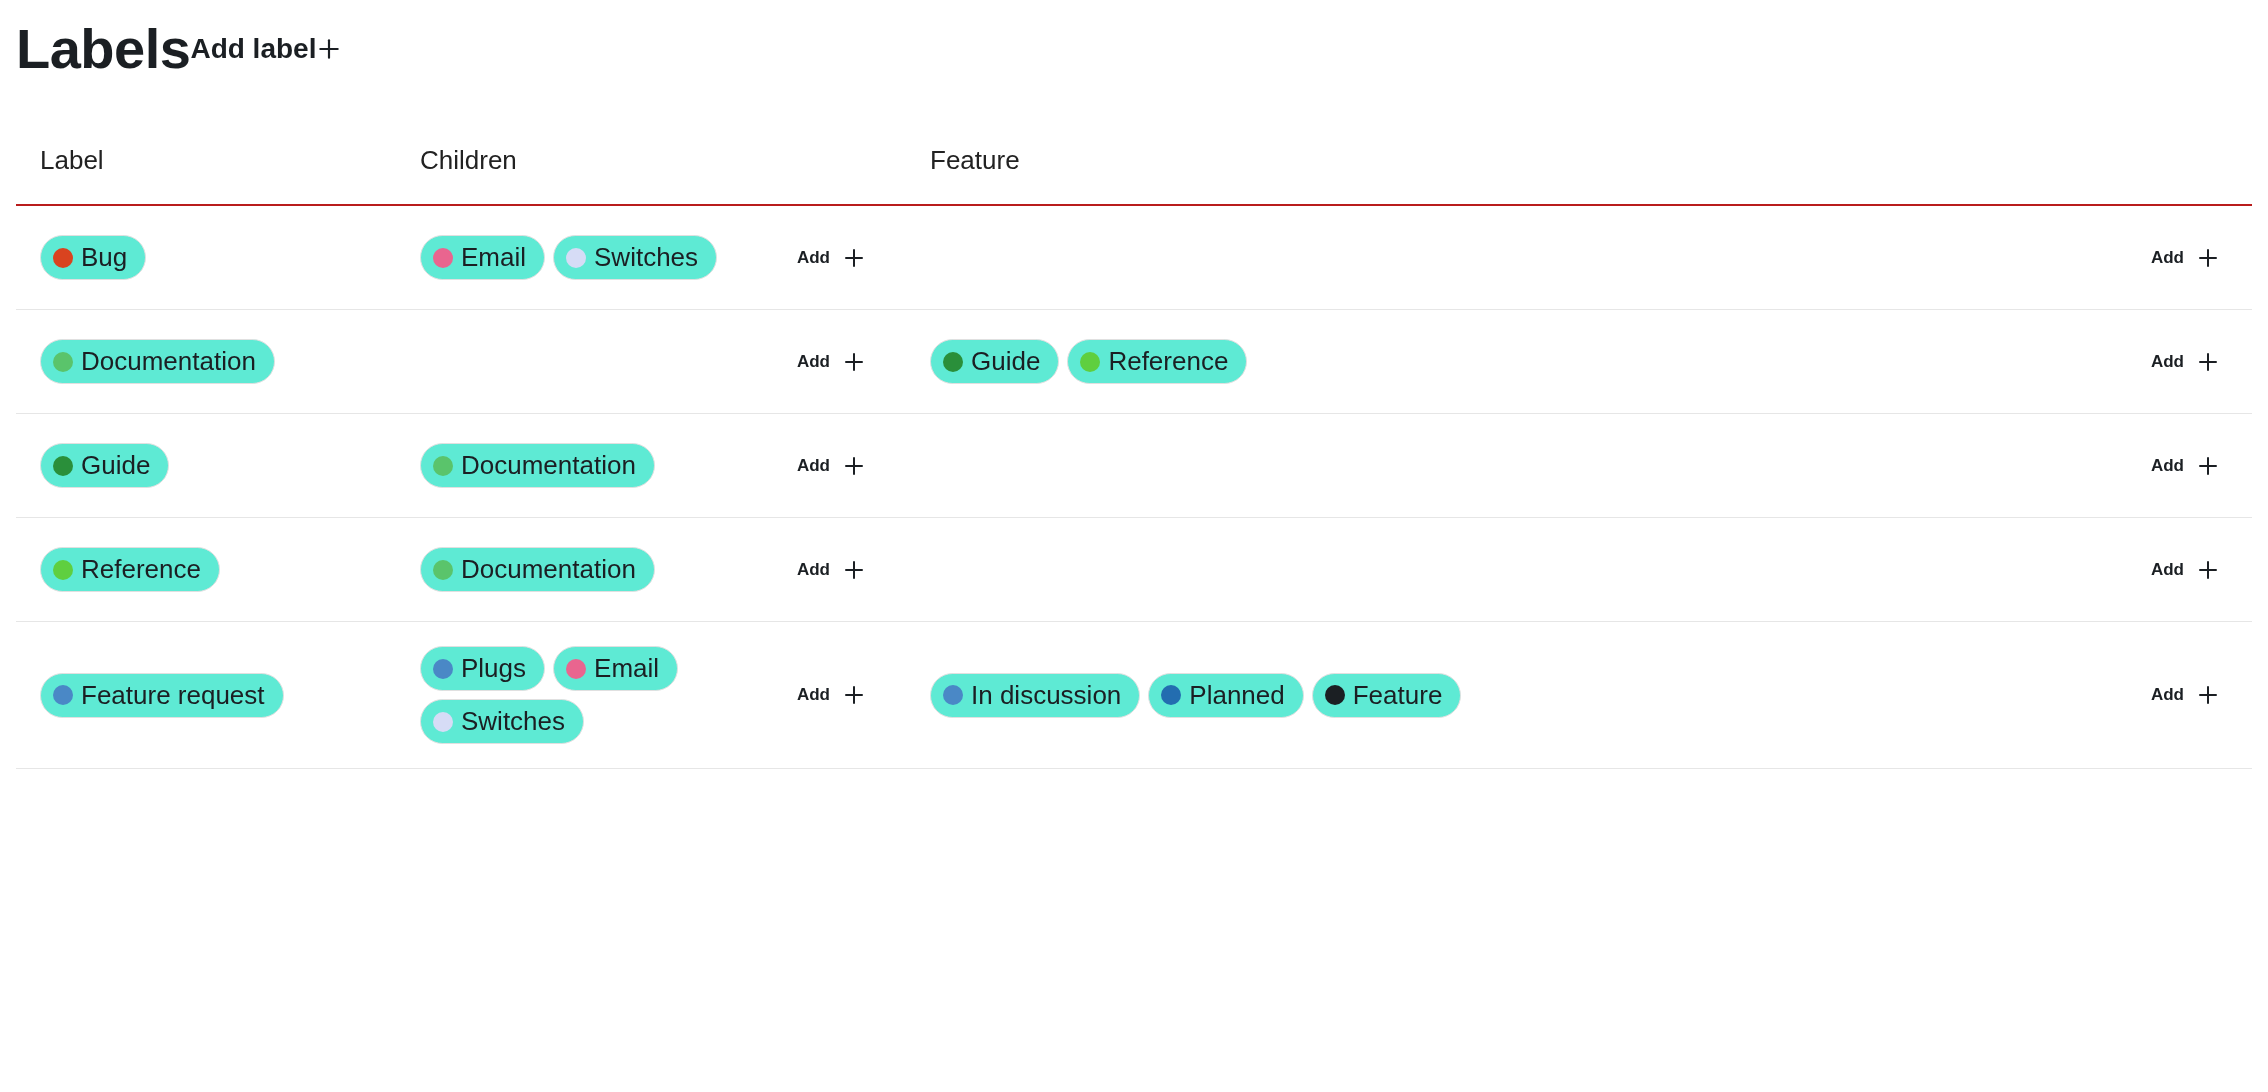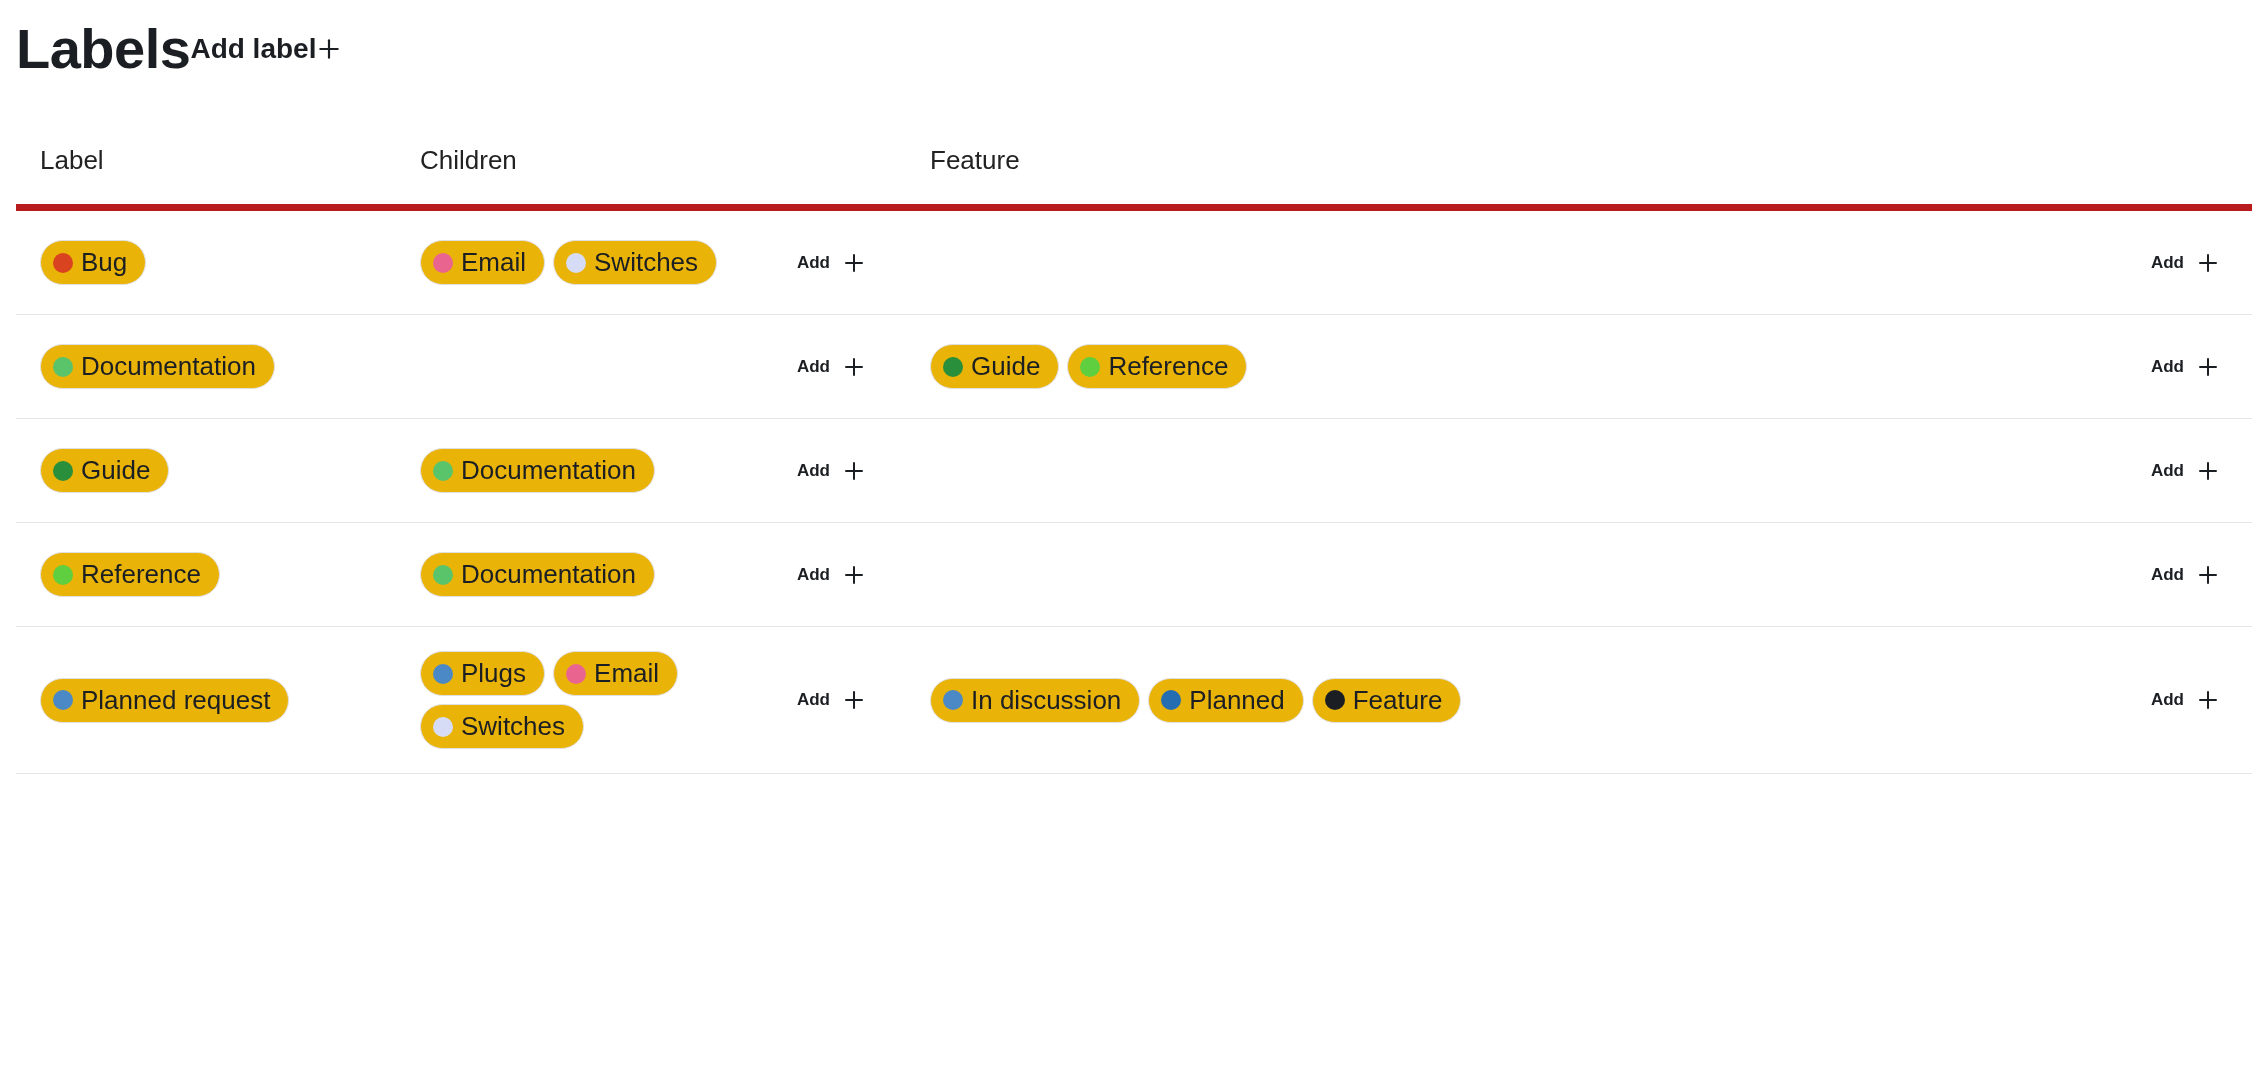--- a/index.html
+++ b/index.html
@@ -7,32 +7,32 @@
   body { padding: 16px; }
   .page { width: 100%; }
 
   .header-row { display: flex; justify-content: flex-start; align-items: center; margin-bottom: 64px; }
   .page-title { font-size: 56px; font-weight: 700; letter-spacing: -0.5px; }
 
   .add-label-btn { display: inline-flex; align-items: center; font-size: 28px; font-weight: 600; background: none; border: none; cursor: pointer; color: #1b1f23; }
   .add-label-btn svg { width: 26px; height: 26px; stroke: #1b1f23; }
 
   .table { width: 100%; }
-  .thead { display: grid; grid-template-columns: 380px 510px 1fr; padding: 0 24px 28px 24px; border-bottom: 7px solid #b91c1c; }
+  .thead { display: grid; grid-template-columns: 380px 510px 1fr; padding: 0 24px 28px 24px; border-bottom: 2px solid #b91c1c; }
   .th { font-size: 26px; font-weight: 500; color: #222; }
 
   .tbody { }
   .row { display: grid; grid-template-columns: 380px 510px 1fr; align-items: center; padding: 24px 24px; border-bottom: 1px solid #e6e6e6; min-height: 104px; }
 
   .cell { display: flex; align-items: center; }
   .cell.label-cell { }
   .cell.parents-cell, .cell.children-cell { display: flex; align-items: center; gap: 12px; }
   .pill-wrap { display: flex; flex-wrap: wrap; gap: 8px; align-items: center; }
 
-  .pill { display: inline-flex; align-items: center; gap: 8px; border: 1px solid #e0e0e0; border-radius: 999px; padding: 6px 18px 6px 12px; font-size: 26px; line-height: 1.2; background: #eab308; white-space: nowrap; }
+  .pill { display: inline-flex; align-items: center; gap: 8px; border: 1px solid #e0e0e0; border-radius: 999px; padding: 6px 18px 6px 12px; font-size: 26px; line-height: 1.2; background: #5eead4; white-space: nowrap; }
   .dot { width: 20px; height: 20px; border-radius: 50%; flex: 0 0 auto; }
 
   .add-btn { display: inline-flex; align-items: center; gap: 12px; font-size: 17px; font-weight: 700; background: none; border: none; cursor: pointer; color: #1b1f23; flex: 0 0 auto; margin-left: auto; padding-right: 8px; }
   .add-btn svg { width: 24px; height: 24px; stroke: #1b1f23; }
 
   .parents-cell { padding-right: 56px; }
 </style>
 </head>
 <body>
 
@@ -193,21 +193,21 @@
                 <line x1="12" y1="4" x2="12" y2="20"></line>
                 <line x1="4" y1="12" x2="20" y2="12"></line>
               </svg>
             </button>
           </div>
         </div>
         <div class="row">
           <div class="cell label-cell">
             <span class="pill">
               <span class="dot" style="background: rgb(74, 136, 198);"></span>
-              <span>Planned request</span>
+              <span>Feature request</span>
             </span>
           </div>
           <div class="cell parents-cell">
             <div class="pill-wrap">
               <span class="pill">
                 <span class="dot" style="background: rgb(74, 136, 198);"></span>
                 <span>Plugs</span>
               </span>
               <span class="pill">
                 <span class="dot" style="background: rgb(233, 101, 143);"></span>

